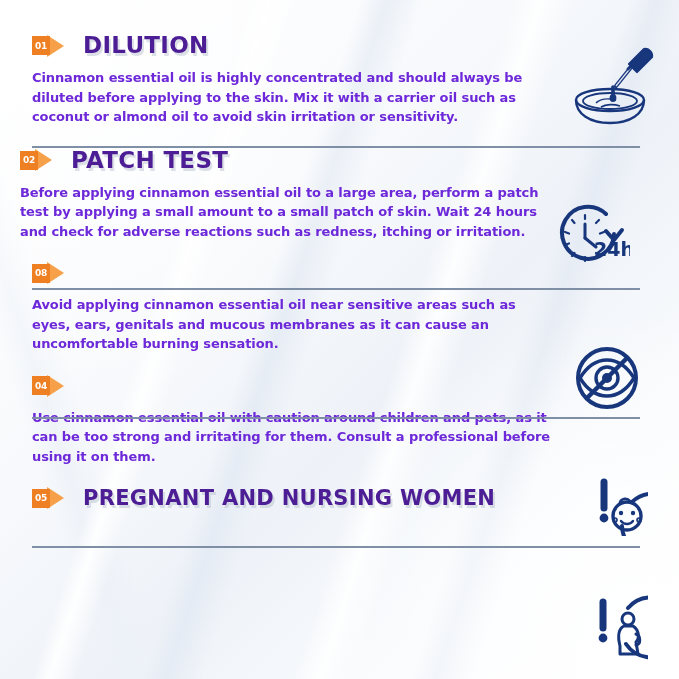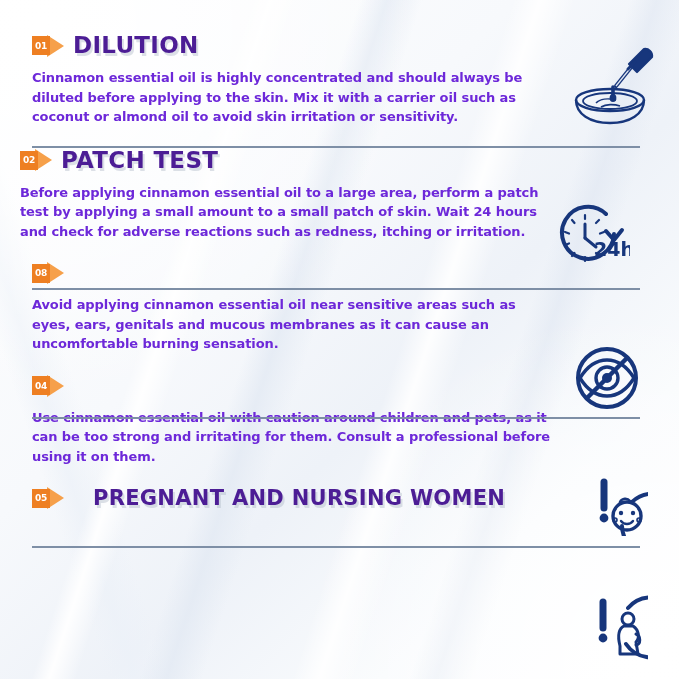--- a/index.html
+++ b/index.html
@@ -48,21 +48,21 @@
   .section {
     position: relative;
     box-sizing: border-box;
     padding-left: 32px;
     padding-right: 24px;
   }
 
   .head-row {
     display: flex;
     align-items: center;
-    gap: 9px;
+    gap: 19px;
   }
 
   
   .badge {
     position: relative;
     display: flex;
     align-items: center;
     flex: none;
     height: 22px;
   }
@@ -190,21 +190,21 @@
     </div>
 
     <div class="divider" style="top:546px;"></div>
 
     <div class="section" style="padding-top:21px;">
       <div class="head-row">
         <div class="badge">
           <div class="badge-box">05</div>
           <div class="badge-arrow"></div>
         </div>
-        <div class="heading" style="font-size:21px;margin-left:20px;">PREGNANT AND NURSING WOMEN</div>
+        <div class="heading" style="font-size:21px;">PREGNANT AND NURSING WOMEN</div>
       </div>
     </div>
 
   </div>
 
   <div class="icon-wrap" style="left:566px; top:38px;">
     <svg width="92" height="92" viewBox="0 0 92 92" fill="none" stroke="#17367c" stroke-width="2.4">
 
       <ellipse cx="44" cy="62" rx="34" ry="11"></ellipse>
       <path d="M10 62 C10 76, 24 85, 44 85 C64 85, 78 76, 78 62"></path>

